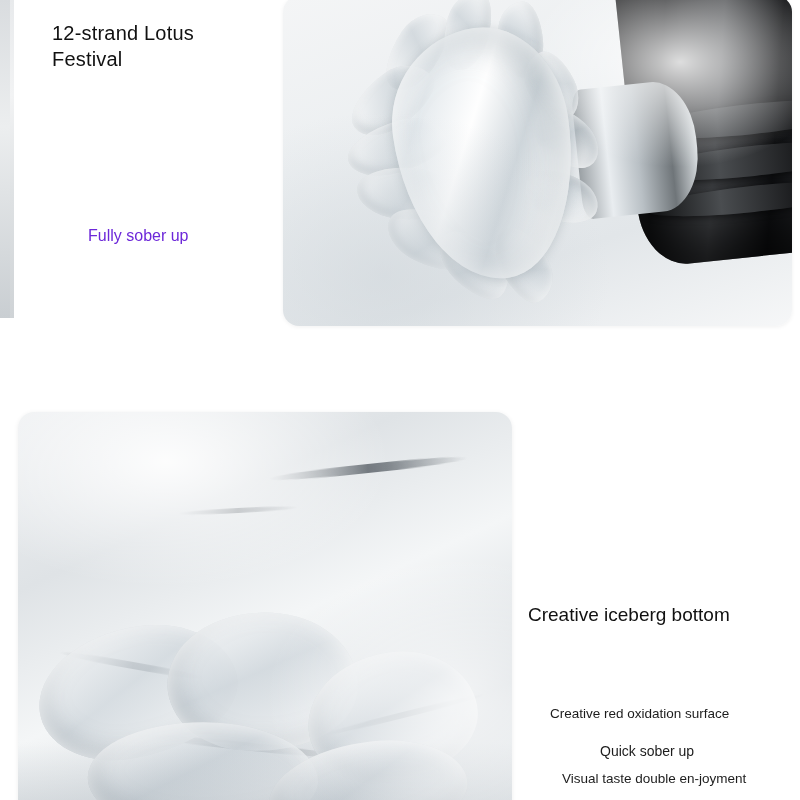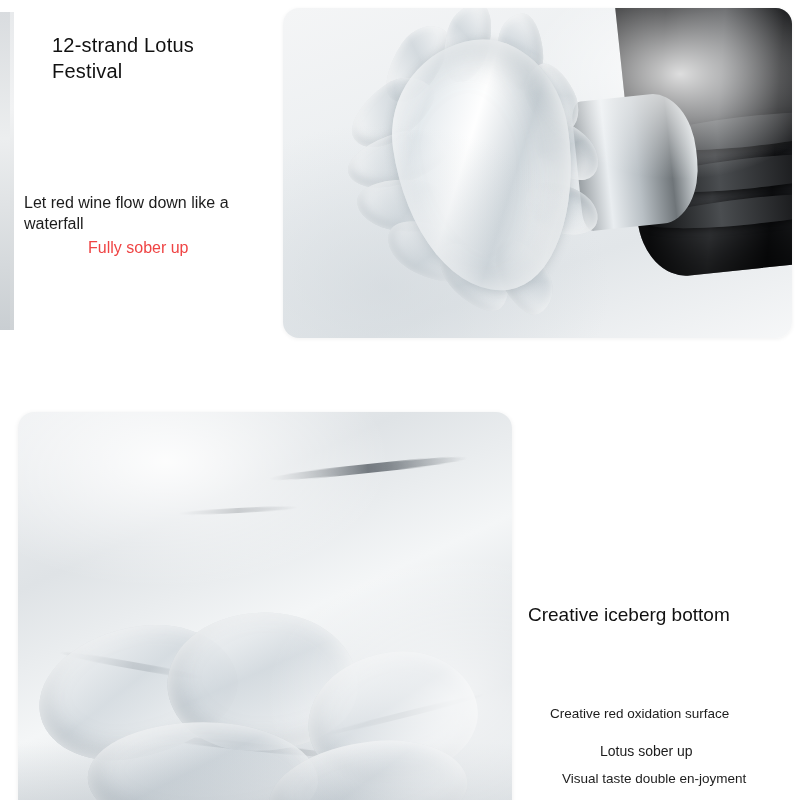--- a/index.html
+++ b/index.html
@@ -13,21 +13,21 @@
     position: relative;
     overflow: hidden;
     font-family: "Liberation Sans", sans-serif;
     color: #1a1a1a;
   }
 
   
   .top-section {
     position: absolute;
     left: 0;
-    top: 12px;
+    top: 0;
     width: 748px;
     height: 338px;
   }
 
   .text-block-top {
     position: absolute;
     left: 0;
     top: 0;
     width: 300px;
     height: 338px;
@@ -62,21 +62,21 @@
     line-height: 21px;
     color: #1c1c1c;
   }
   .sub-2 {
     position: absolute;
     left: 88px;
     top: 225px;
     width: 220px;
     font-size: 16px;
     line-height: 21px;
-    color: #ef4444;
+    color: #6d28d9;
   }
 
   
   .left-strip {
     position: absolute;
     left: 0;
     top: 0;
     width: 14px;
     height: 318px;
     background: linear-gradient(180deg, #e8eaec 0%, #f2f3f4 30%, #dfe2e4 60%, #cfd3d6 100%);
@@ -328,21 +328,20 @@
       <div class="petal p3"></div>
       <div class="petal p4"></div>
       <div class="petal p5"></div>
       <div class="petal p6"></div>
       <div class="lotus-core"></div>
     </div>
   </div>
 
   <div class="text-block-top">
     <div class="headline-1">12-strand Lotus Festival</div>
-    <div class="sub-1">Let red wine flow down like a waterfall</div>
     <div class="sub-2">Fully sober up</div>
   </div>
 </div>
 
 <div class="bottom-section">
 
   <div class="photo-bottom">
     <div class="ice-streak s1"></div>
     <div class="ice-streak s2"></div>
     <div class="ice-streak s3"></div>
@@ -352,16 +351,16 @@
     <div class="ice-lobe l2"></div>
     <div class="ice-lobe l3"></div>
     <div class="ice-lobe l4"></div>
     <div class="ice-lobe l5"></div>
     <div class="glass-bottom-shadow"></div>
   </div>
 
   <div class="text-block-bottom">
     <div class="headline-3">Creative iceberg bottom</div>
     <div class="bsub-1">Creative red oxidation surface</div>
-    <div class="bsub-2">Lotus sober up</div>
+    <div class="bsub-2">Quick sober up</div>
     <div class="bsub-3">Visual taste double en-joyment</div>
   </div>
 </div>
 
 </body></html>

